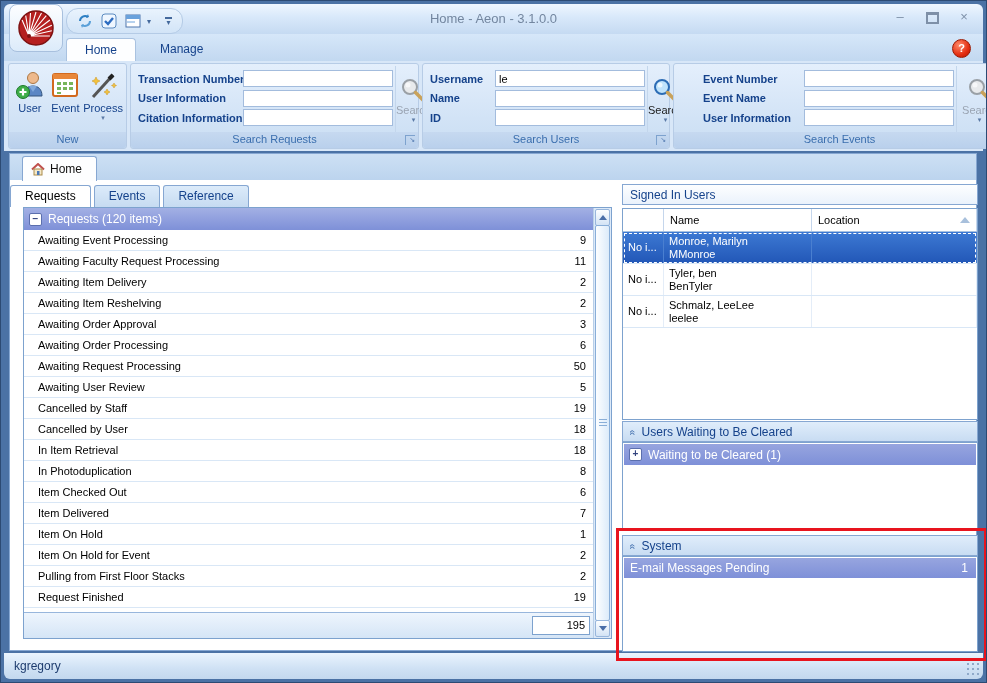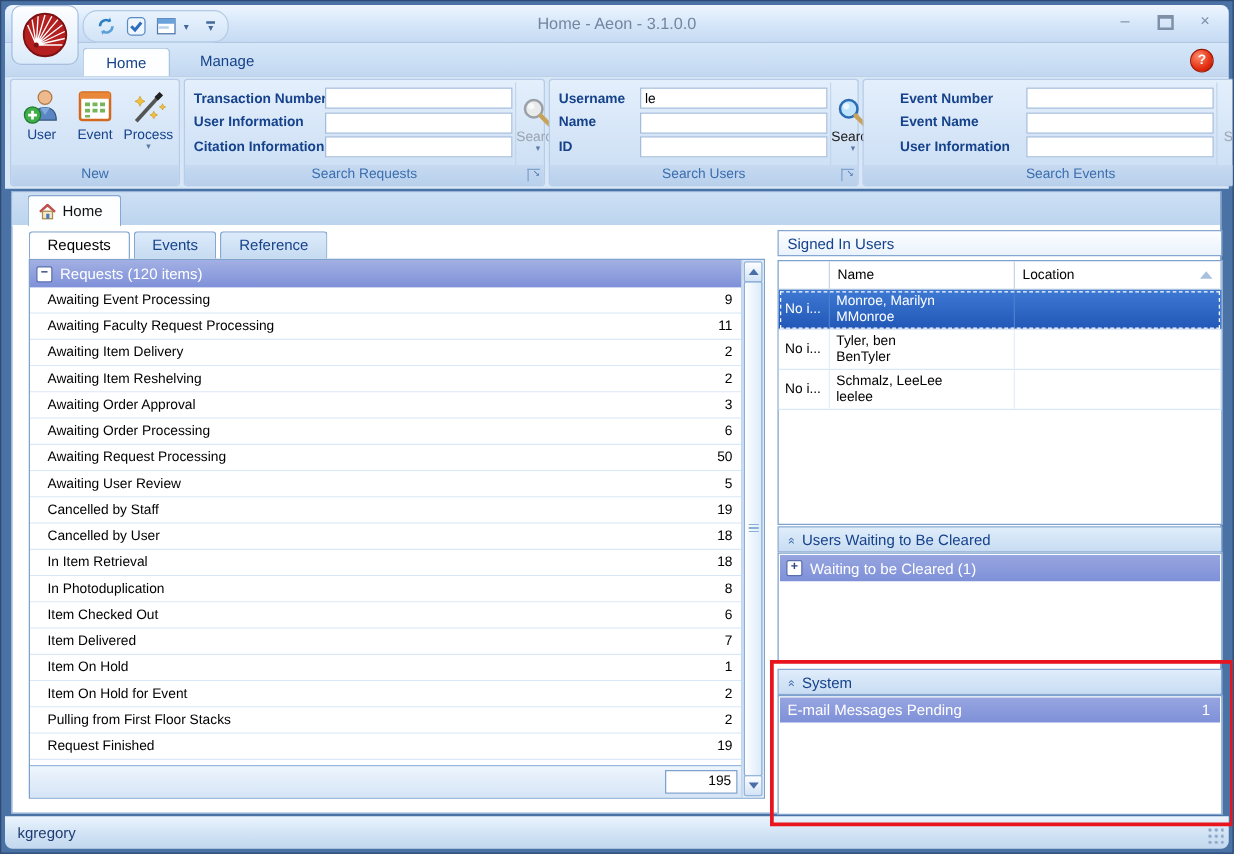--- a/index.html
+++ b/index.html
@@ -36,21 +36,21 @@
   
   .ribbon{position:absolute;left:3px;right:3px;top:60px;height:90px;background:#d8e7f8;
     display:flex;gap:3px;padding:2px 4px;box-sizing:border-box;}
   .rgroup{position:relative;border:1px solid #b7cce6;border-radius:3px;height:86px;box-sizing:border-box;
     background:linear-gradient(#e4effc,#d2e3f6 65%,#cadef3);display:flex;flex-direction:column;}
   .rgroup-body{flex:1;display:flex;padding:2px 3px 0 3px;}
   .rgroup-footer{height:16px;background:linear-gradient(#c6d9f0,#b9d0ec);border-radius:0 0 3px 3px;
     font-size:11px;color:#3a6eae;text-align:center;line-height:15px;position:relative;}
   .launcher{position:absolute;right:3px;top:3px;width:9px;height:9px;border-top:1px solid #7da2ce;
     border-left:1px solid #7da2ce;font-size:7px;line-height:8px;color:#4f76ad;text-align:right;}
-  .g-new{width:136px;}
+  .g-new{width:119px;}
   .g-req{width:289px;} .g-usr{width:248px;} .g-evt{flex:1;}
   .big-btn{width:44px;display:flex;flex-direction:column;align-items:center;padding-top:3px;gap:1px;}
   .big-btn .blabel{font-size:11px;color:#15428b;}
   .dd-arrow{font-size:7px;color:#5b7aa6;line-height:5px;}
   .field-col{flex:1;display:flex;flex-direction:column;justify-content:space-between;padding:3px 2px 5px 4px;}
   .frow{display:flex;align-items:center;height:19px;}
   .flabel{font-size:11px;color:#15428b;white-space:nowrap;font-weight:bold;}
   .finput{flex:1;height:17px;border:1px solid #a3bcdd;background:#fff;font-size:11px;
     font-family:"Liberation Sans",sans-serif;padding:0 3px;margin-left:5px;box-sizing:border-box;color:#000;}
   .lw-req{width:100px;} .lw-usr{width:60px;} .lw-evt{width:96px;padding-left:22px;}
@@ -59,21 +59,21 @@
   .search-col .slabel{font-size:11px;color:#1a1a1a;}
   .search-col.disabled .slabel{color:#9aa4b2;}
   
   .main{position:absolute;left:8px;right:9px;top:152px;bottom:31px;background:#fff;
     border:1px solid #86a7d2;box-sizing:border-box;}
   .doctab-strip{position:absolute;left:0;right:0;top:0;height:26px;
     background:linear-gradient(#cde0f4,#bcd4ee);border-bottom:1px solid #fff;}
   .doctab{position:absolute;left:12px;top:2px;height:24px;background:#fdfeff;border:1px solid #86a7d2;
     border-bottom:none;border-radius:3px 3px 0 0;display:flex;align-items:center;gap:5px;
     padding:0 14px 0 8px;font-size:12px;color:#111;}
-  .subtabs{position:absolute;left:13px;top:31px;display:flex;gap:3px;height:22px;}
+  .subtabs{position:absolute;left:0;top:31px;display:flex;gap:3px;height:22px;}
   .stab{padding:3px 14px 0 14px;font-size:12px;border:1px solid #86a7d2;border-bottom:none;
     border-radius:3px 3px 0 0;background:linear-gradient(#dcebfa,#c6dbf1);color:#15428b;}
   .stab.active{background:#fff;color:#000;position:relative;z-index:2;}
   
   .list-panel{position:absolute;left:13px;top:53px;width:589px;height:432px;border:1px solid #7da2ce;
     box-sizing:border-box;background:#fff;}
   .list-header{position:absolute;left:0;top:0;right:17px;height:22px;
     background:linear-gradient(#a3b0e4,#7e90d8);color:#fff;font-size:12px;line-height:21px;
     display:flex;align-items:center;}
   .expander{width:11px;height:11px;background:#fff;border:1px solid #5b6fae;border-radius:2px;

